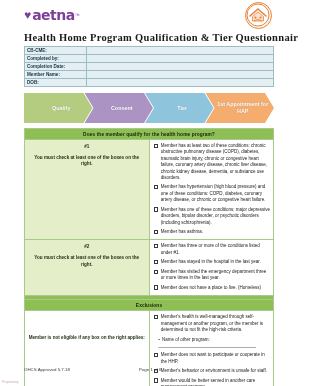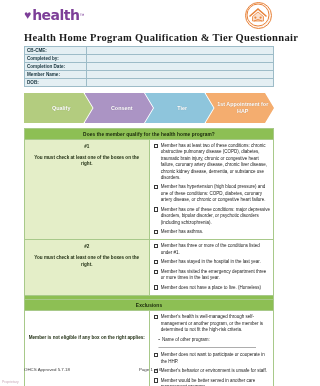--- a/index.html
+++ b/index.html
@@ -73,21 +73,21 @@
   .corner { position:absolute; left:2px; bottom:2px; font-size:3.4px; color:#c8a8b8; }
 </style>
 </head>
 <body>
 
 <div class="page">
 
   <div class="hdr">
     <div class="logo">
       <span class="heart">♥</span>
-      <span class="word">health</span>
+      <span class="word">aetna</span>
       <span class="tm">™</span>
     </div>
     <div class="badge">
       <svg width="24" height="24" viewBox="0 0 24 24" aria-hidden="true">
         <circle cx="12" cy="12" r="11" fill="#ffffff" stroke="#e8833a" stroke-width="1"></circle>
         <path d="M4 13 L12 6 L20 13" fill="none" stroke="#e8833a" stroke-width="1.6" stroke-linecap="round"></path>
         <path d="M6.5 13.5 L12 9 L17.5 13.5 L17.5 18 L6.5 18 Z" fill="#fbe0cd" stroke="#e8833a" stroke-width="0.8"></path>
         <circle cx="9.4" cy="14.6" r="1.1" fill="#e8833a"></circle>
         <circle cx="14.6" cy="14.6" r="1.1" fill="#e8833a"></circle>
         <path d="M8 18 q4 -3 8 0" fill="none" stroke="#e8833a" stroke-width="0.9"></path>

